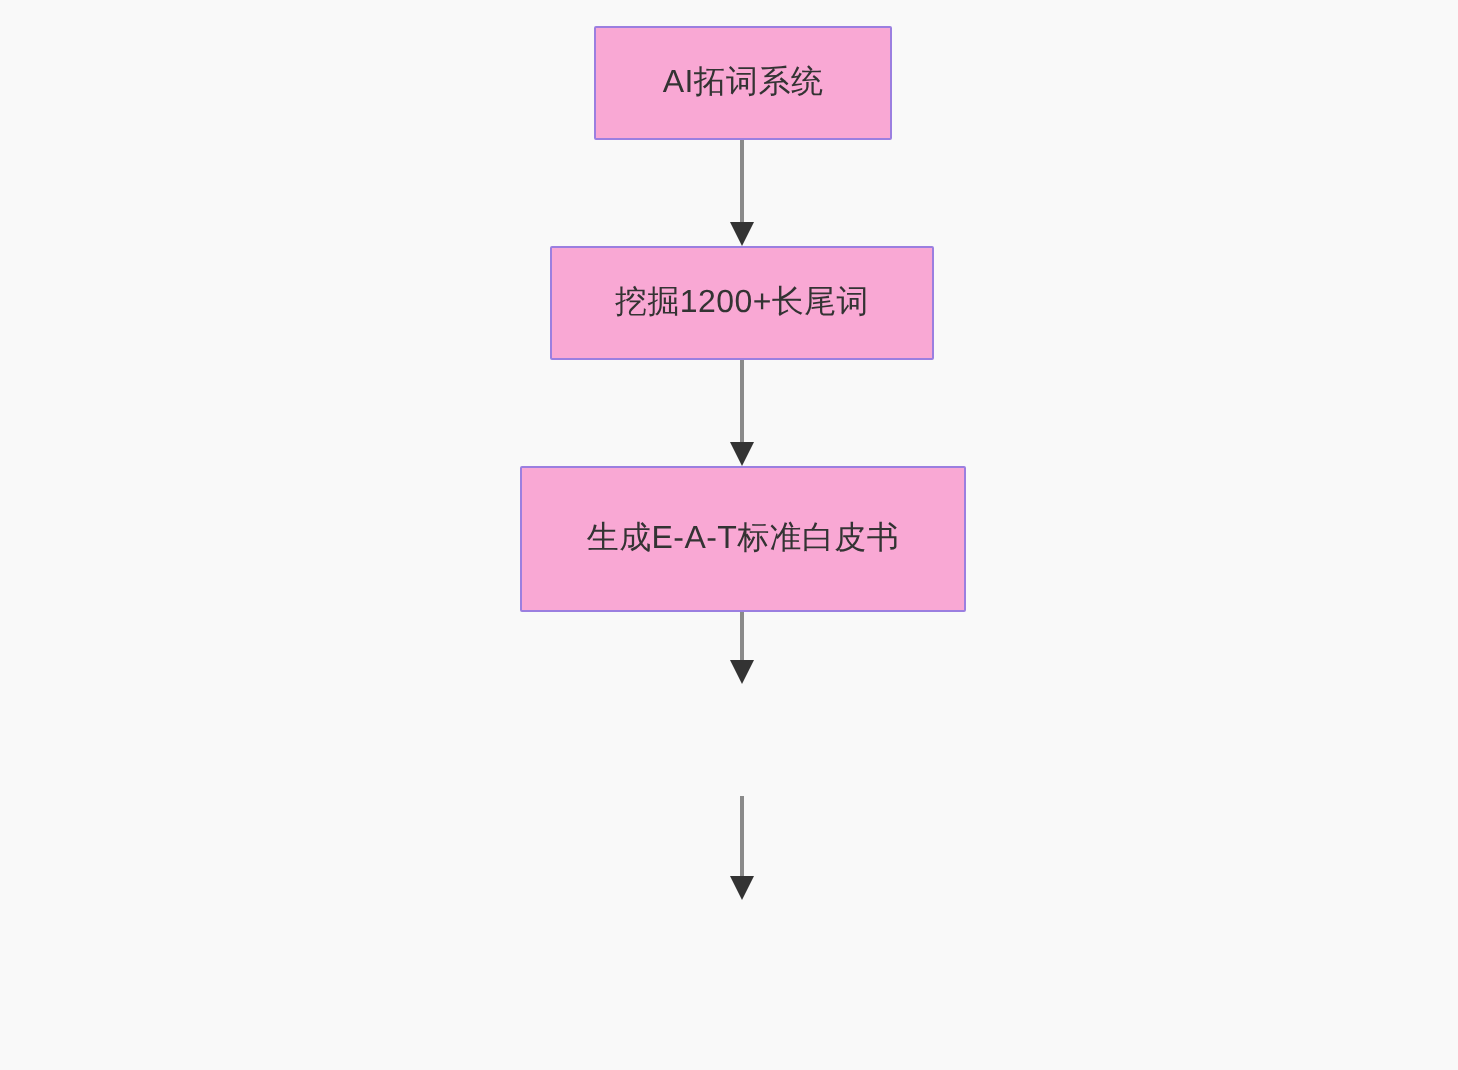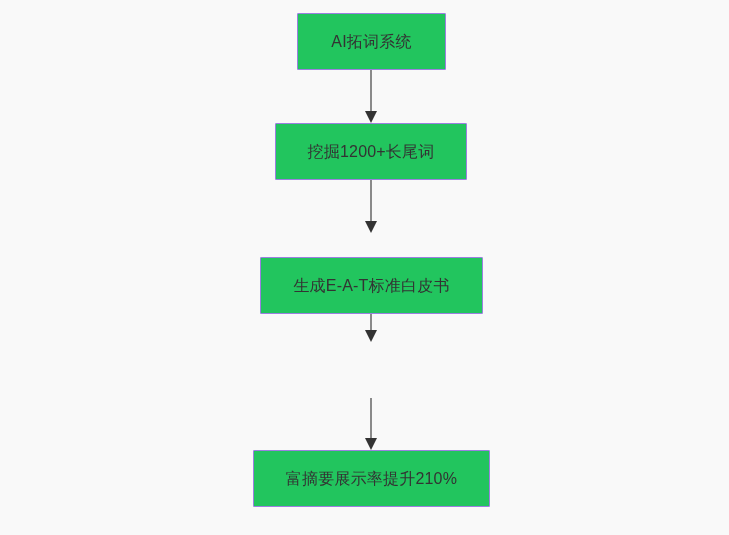--- a/index.html
+++ b/index.html
@@ -14,21 +14,21 @@
     overflow: hidden;
   }
   #flowchart {
     position: relative;
     width: 729px;
     height: 535px;
   }
   .node {
     position: absolute;
     box-sizing: border-box;
-    background: #22c55e;
+    background: #f9a8d4;
     border: 1.5px solid #9b7fe0;
     border-radius: 1px;
     display: flex;
     align-items: center;
     justify-content: center;
     color: #333333;
     font-size: 16px;
     line-height: 1;
     letter-spacing: 0.2px;
     white-space: nowrap;
@@ -81,22 +81,19 @@
   </svg>
 
   <div class="node" style="left:297px; top:13px; width:149px; height:57px;">
     <span class="node-label">AI拓词系统</span>
   </div>
 
   <div class="node" style="left:275px; top:123px; width:192px; height:57px;text-align:right;">
     <span class="node-label">挖掘1200+长尾词</span>
   </div>
 
-  <div class="node" style="left:260px; top:233px; width:223px; height:57px;margin-top:24px;">
+  <div class="node" style="left:260px; top:233px; width:223px; height:73px;">
     <span class="node-label">生成E-A-T标准白皮书</span>
   </div>
 
 
-  <div class="node" style="left:253px; top:450px; width:237px; height:57px;">
-    <span class="node-label">富摘要展示率提升210%</span>
-  </div>
 
 </div>
 
 </body></html>

